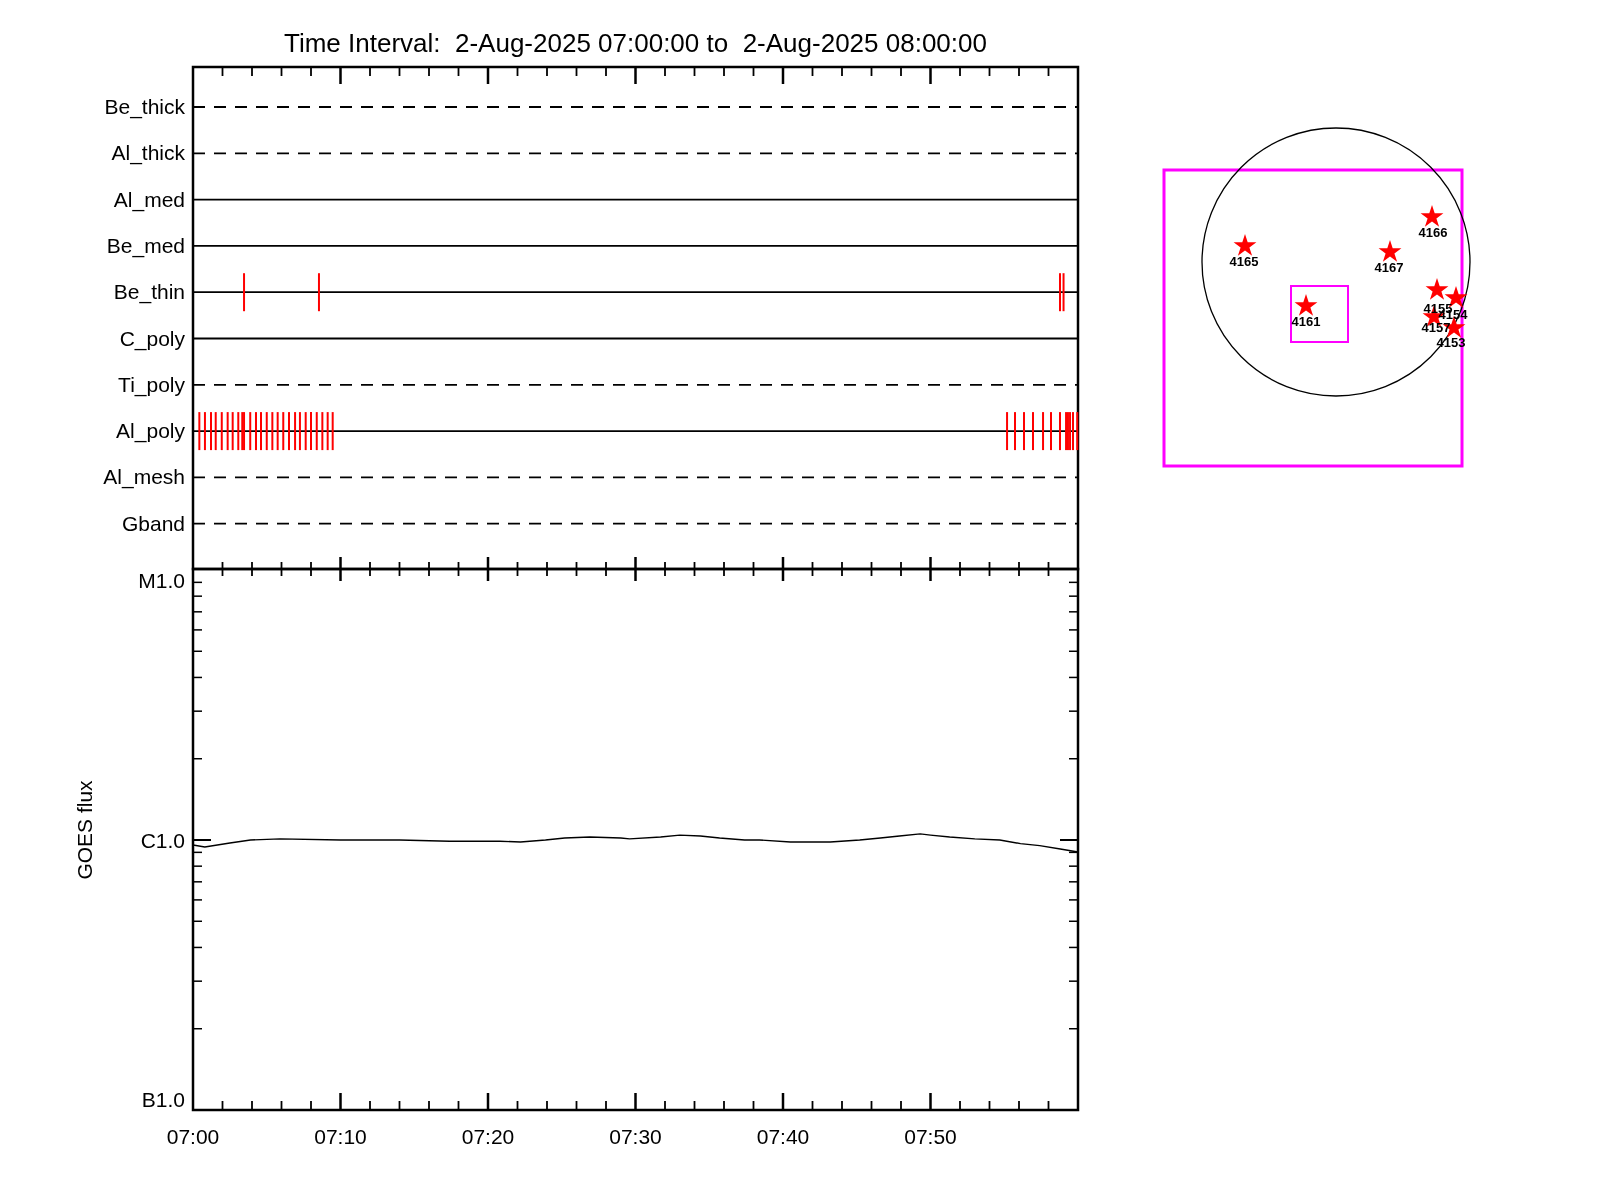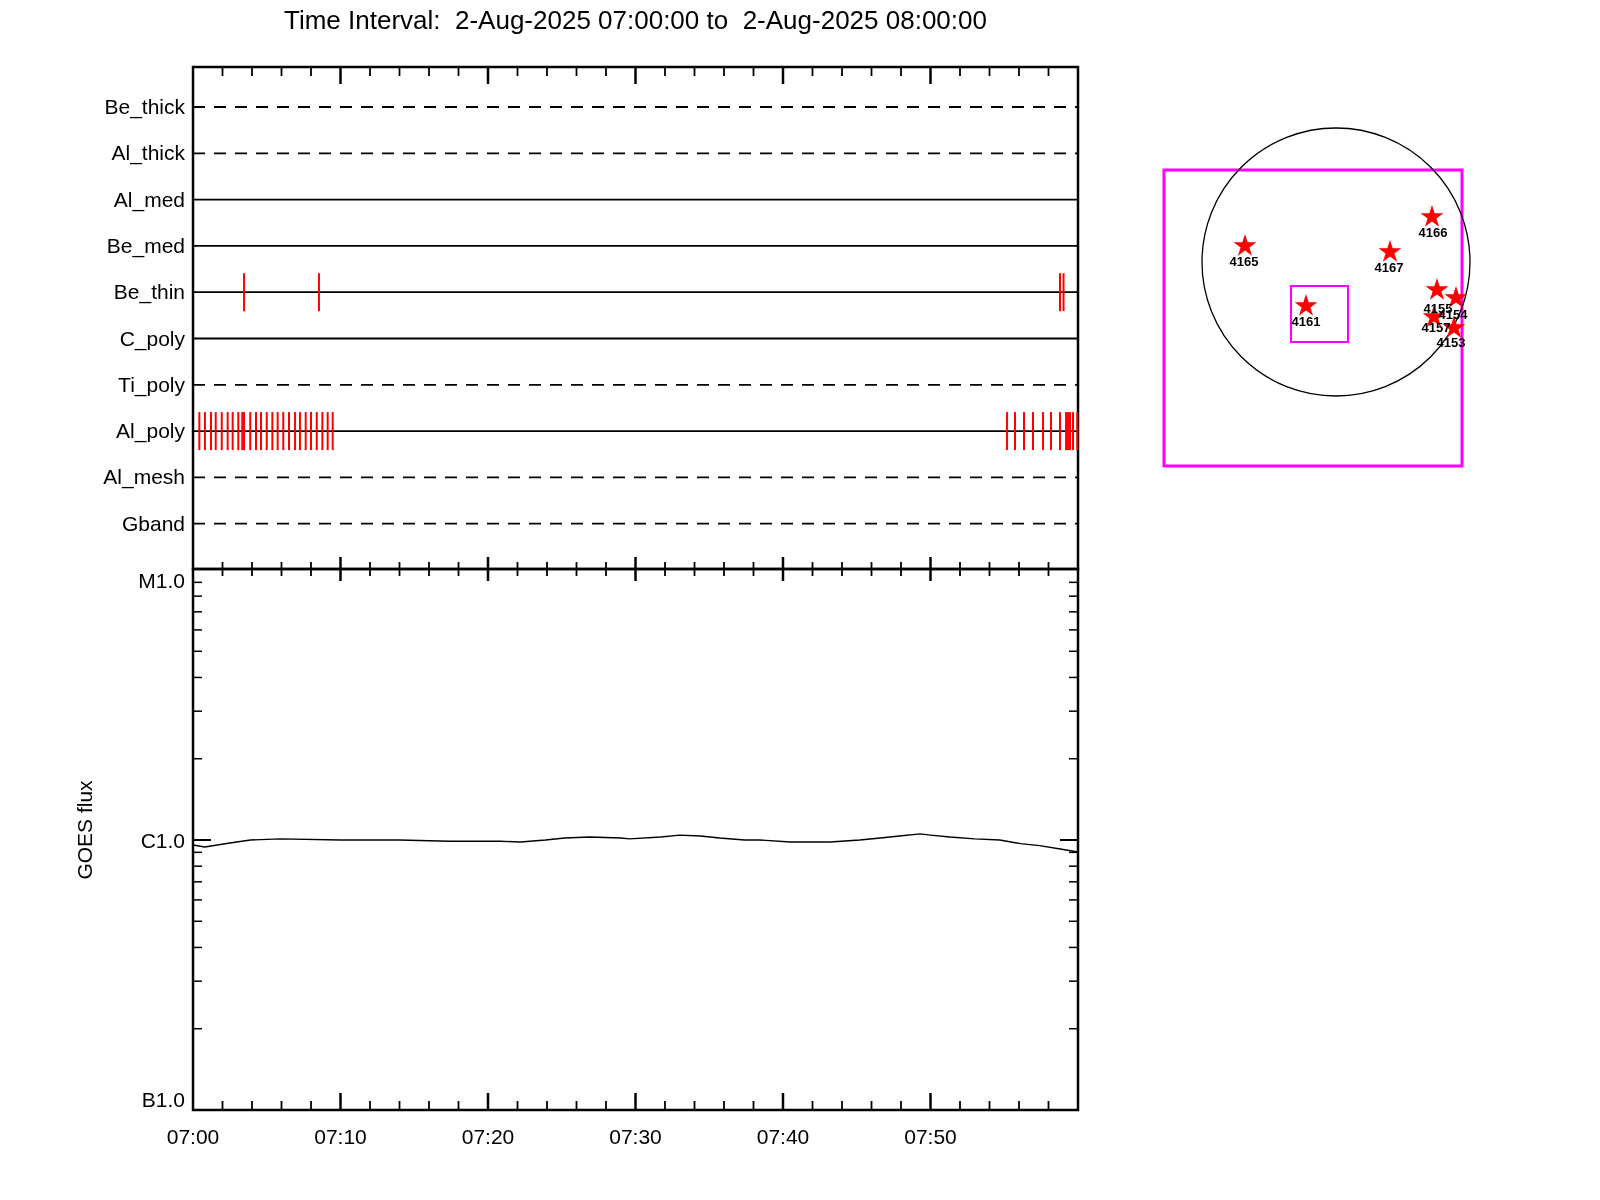--- a/index.html
+++ b/index.html
@@ -1,21 +1,21 @@
 <!DOCTYPE html>
 <html><head>
 <meta charset="utf-8">
 <style>
   html,body{margin:0;padding:0;background:#ffffff;}
   .canvas{
     position:relative;width:1600px;height:1200px;background:#ffffff;
     font-family:"Liberation Sans",sans-serif;overflow:hidden;
   }
   .plot-title{
-    position:absolute;left:193px;top:5px;width:885px;text-align:center;
+    position:absolute;left:193px;top:28px;width:885px;text-align:center;
     font-size:26px;color:#000;white-space:pre;
   }
   svg{position:absolute;left:0;top:0;}
   text{font-family:"Liberation Sans",sans-serif;}
 </style>
 </head>
 <body>
 
 <div class="canvas">
   <div class="plot-title">Time Interval:  2-Aug-2025 07:00:00 to  2-Aug-2025 08:00:00</div>

